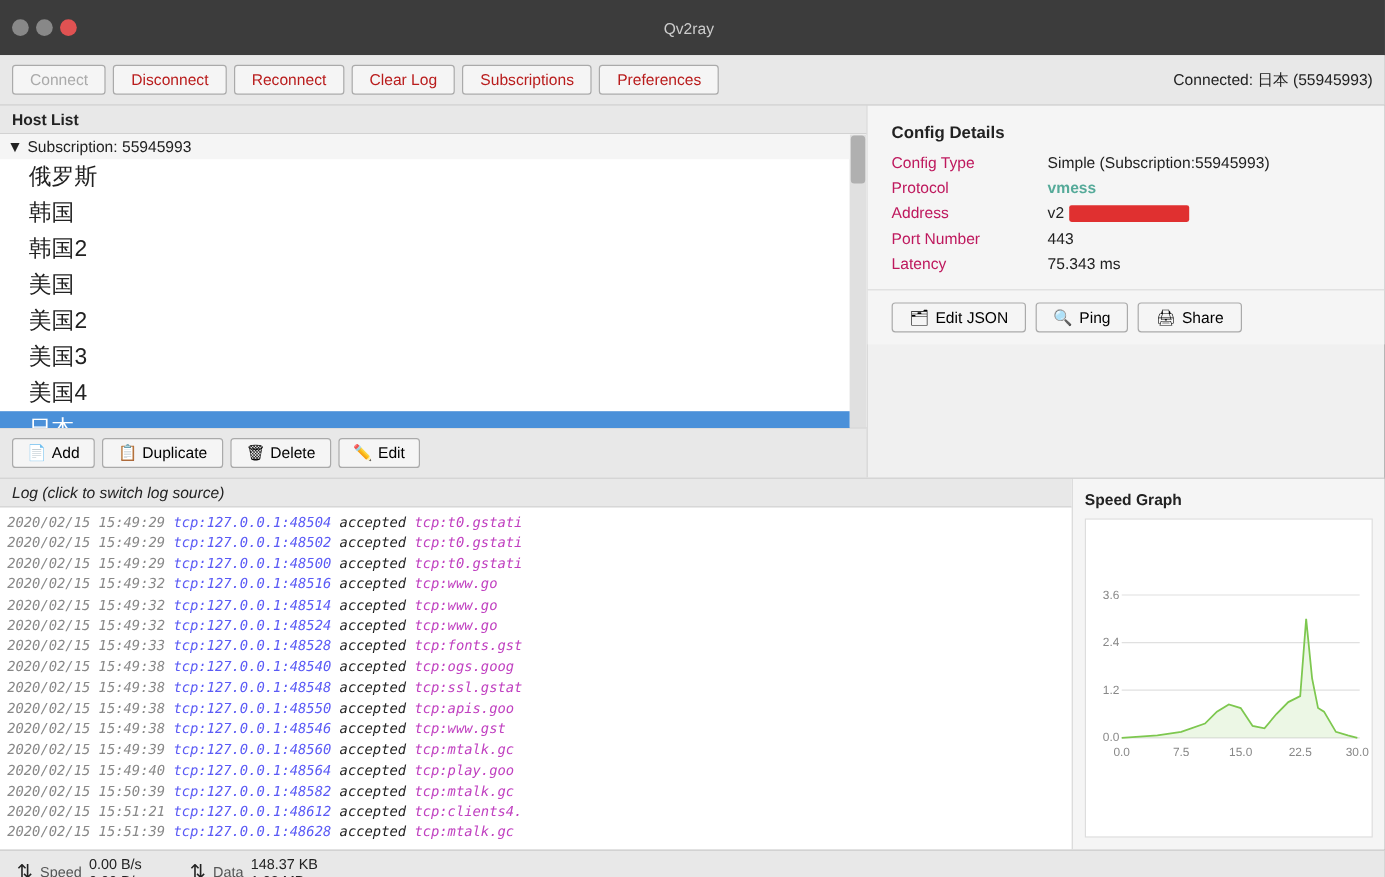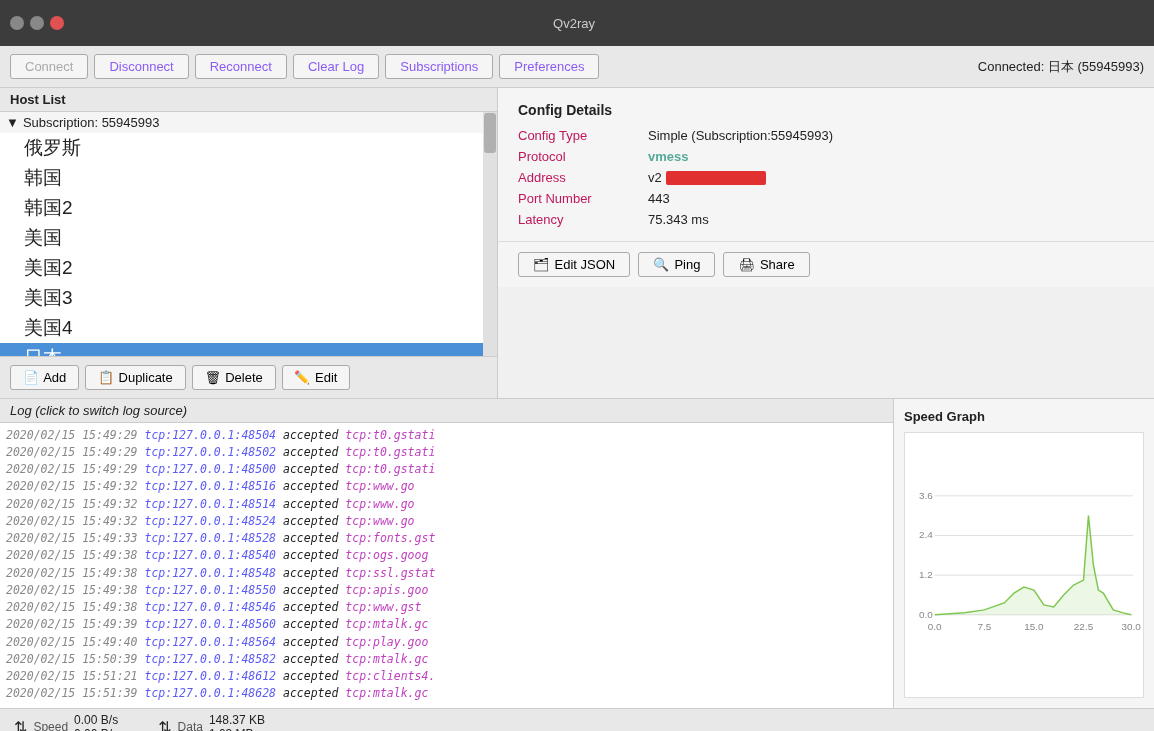--- a/index.html
+++ b/index.html
@@ -50,40 +50,40 @@
       align-items: center;
       gap: 6px;
     }
     .toolbar button {
       padding: 4px 14px;
       border: 1px solid #aaa;
       border-radius: 3px;
       background: #f5f5f5;
       cursor: pointer;
       font-size: 13px;
-      color: #8b5cf6;
+      color: #b91c1c;
     }
     .toolbar button:disabled {
       color: #aaa;
       cursor: default;
     }
     .connected-status {
       margin-left: auto;
       font-size: 13px;
       color: #222;
     }
     .content-area {
       display: flex;
       flex: 1;
       overflow: hidden;
     }
     .left-panel {
       display: flex;
       flex-direction: column;
-      width: 498px;
+      width: 723px;
       border-right: 1px solid #ccc;
     }
     .host-list-header {
       padding: 4px 10px;
       font-weight: bold;
       font-size: 13px;
       background: #e8e8e8;
       border-bottom: 1px solid #ccc;
     }
     .host-list-container {

